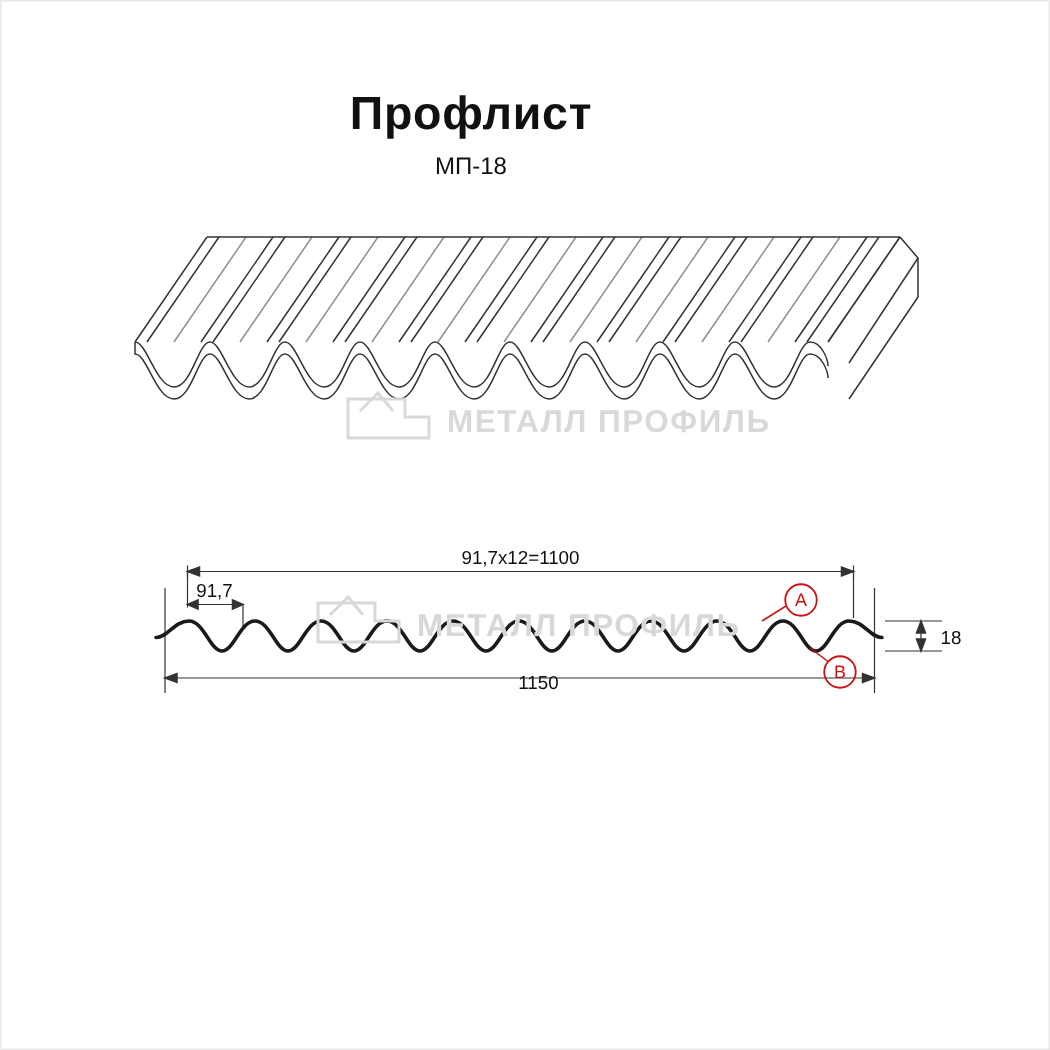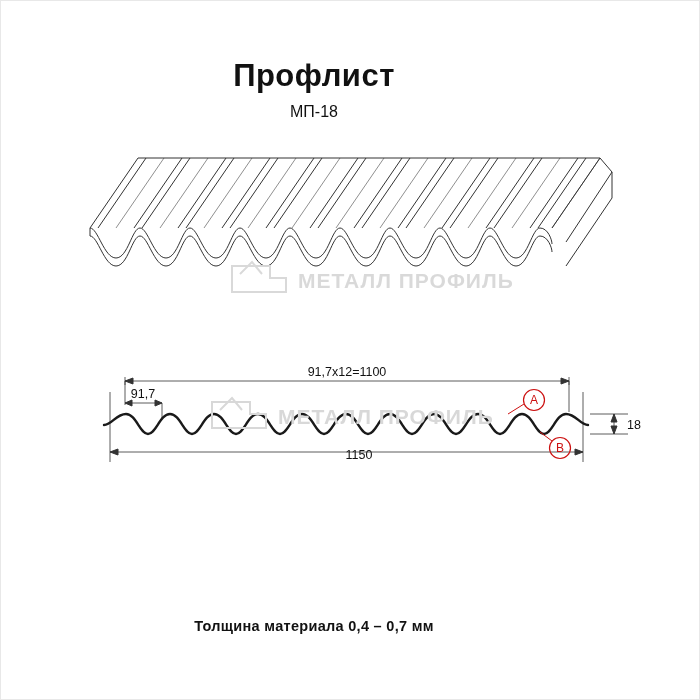--- a/index.html
+++ b/index.html
@@ -289,15 +289,14 @@
     </g>
 
     <g>
       <circle cx="560" cy="448" r="10.5" fill="none" stroke="#cc1111" stroke-width="1.2"></circle>
       <text class="callout-text" x="560" y="452" text-anchor="middle">B</text>
       <path d="M552,441 L540,432" stroke="#cc1111" stroke-width="1" fill="none"></path>
     </g>
 
   </svg>
 
-  <div class="footer-note">Толщина материала 0,4 – 0,7 мм</div>
 
 </div>
 
 </body></html>

